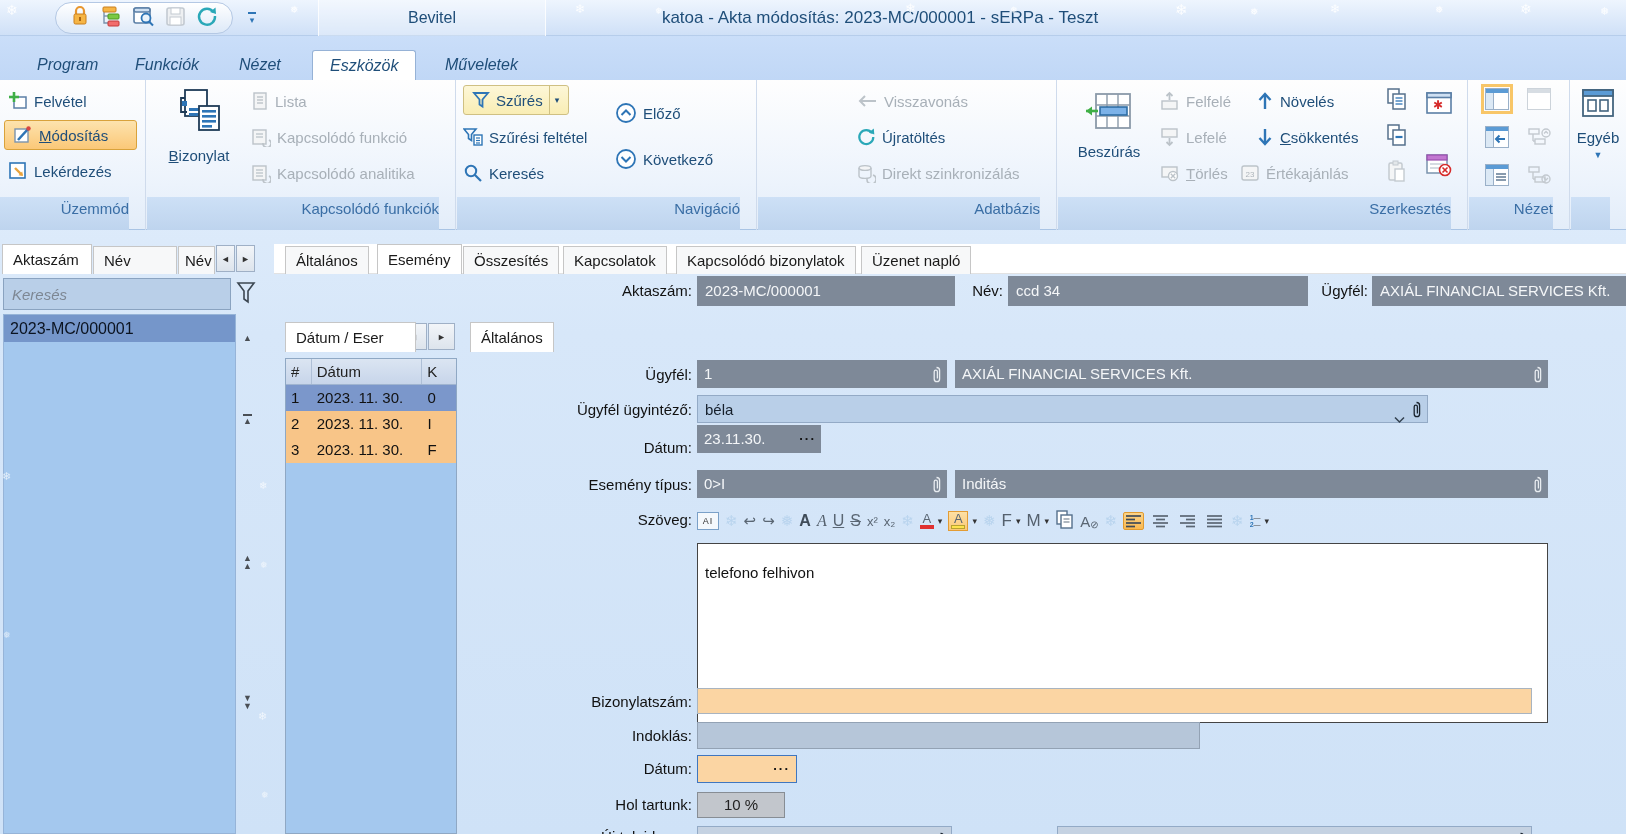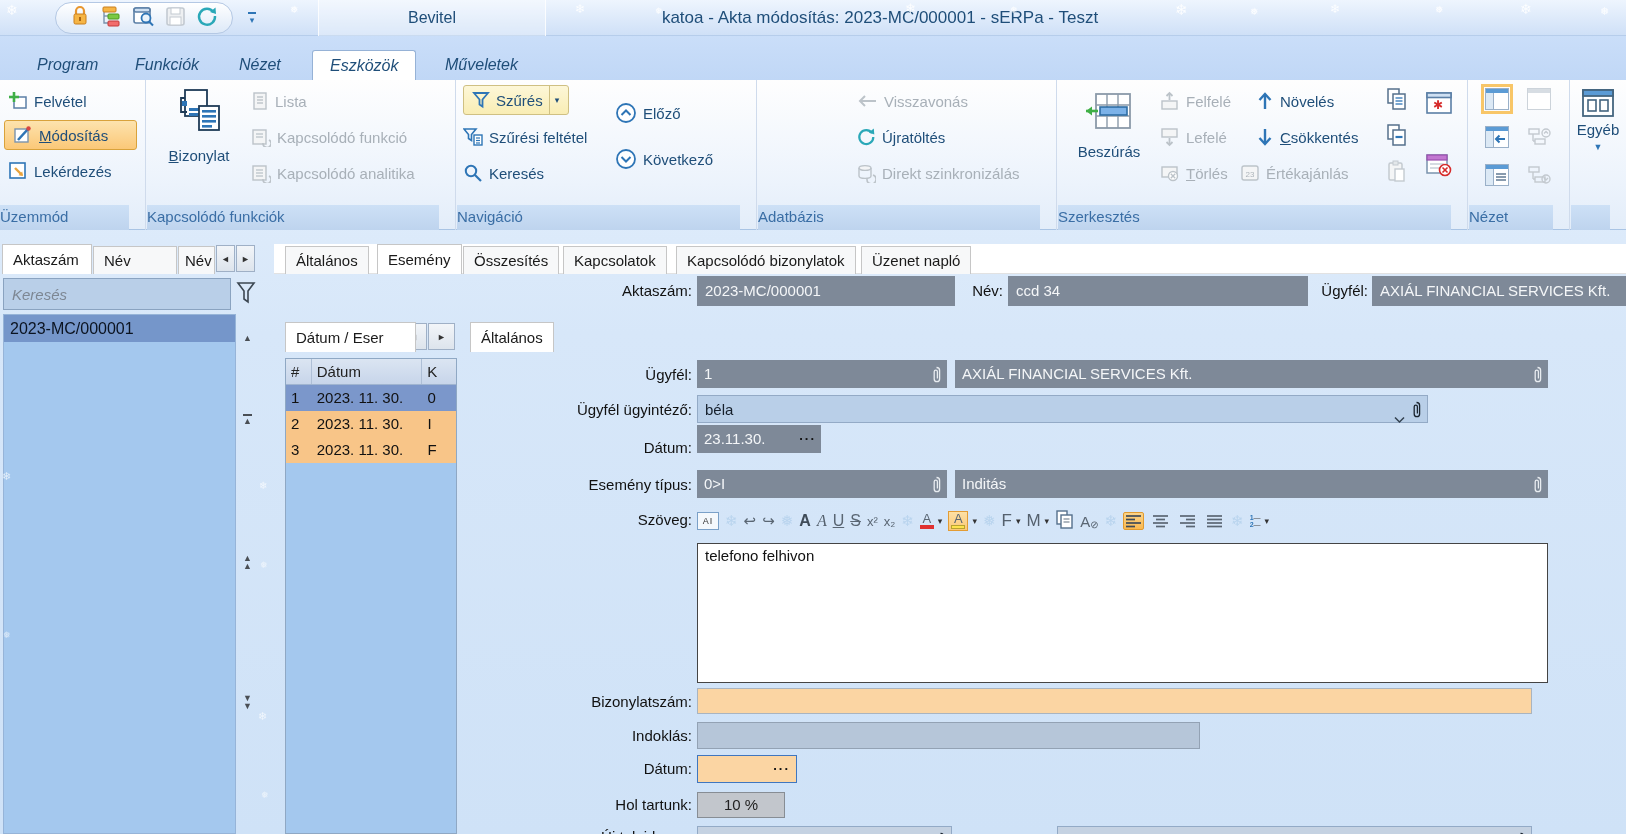--- a/index.html
+++ b/index.html
@@ -30,21 +30,21 @@
   .rtab { position:absolute; bottom:0; height:30px; line-height:30px; padding:0 17px; font-size:16px;
     color:#1f4e79;font-style:italic; }
   .rtab.active { background:#fff; border:1px solid #96b2d6; border-bottom:none;
     border-radius:3px 3px 0 0; }
 
   
   .ribbon { position:absolute; left:0; top:80px; width:1626px; height:150px;
     background:linear-gradient(180deg,#fefefe 0%,#ecf3fc 70%,#e3edf9 100%);
     border-bottom:1px solid #a9c4e4; }
   .rgroup { position:absolute; top:0; height:150px; border-right:1px solid #cfdbec; }
-  .gband { position:absolute; left:0; right:16px; bottom:0; height:25px; text-align:left;
+  .gband { position:absolute; left:0; right:16px; bottom:0; height:33px; text-align:right;
     line-height:24px; font-size:15px; color:#3a6ea5;
     background:linear-gradient(180deg,#cde0f6,#bed4ee); }
   .rbtn { position:absolute; display:flex; align-items:center; gap:6px; font-size:15px;
     color:#1f4e79; white-space:nowrap; height:30px; }
   .rbtn.dis { color:#a8b0b8; }
   .rbtn .ic { flex:0 0 auto; display:inline-flex; }
   .hl-orange { background:linear-gradient(180deg,#fde3ae,#fbc878); border:1px solid #d9a23b;
     border-radius:3px; padding:0 8px; }
   .hl-yellow { background:linear-gradient(180deg,#fdf7d8,#f9edb4); border:1px solid #cfc083;
     border-radius:3px; }
@@ -121,22 +121,22 @@
   .colorbtn .g { font-size:13px; }
   .colorbtn .swatch { width:14px; height:4px; margin-top:1px; }
   .hl-frame { border:1px solid #e39c34; background:linear-gradient(180deg,#fde0a5,#fbc878);
     padding:1px 2px; }
   .alignbtn { padding:2px; display:inline-flex; }
   .alignbtn.active { background:linear-gradient(180deg,#fcd489,#f9b84f); border:1px solid #e09a2f;
     border-radius:2px; padding:1px; }
   .numlist { display:flex; flex-direction:column; font-size:7px; color:#444; line-height:7px; }
   .numlist b { color:#2e75b6; }
 
-  .textarea { position:absolute; left:697px; top:313px; width:851px; height:140px; background:#fff;
-    border:1px solid #444; font-size:15px; color:#111; padding:3px 7px; }
+  .textarea { position:absolute; left:697px; top:313px; width:851px; height:180px; background:#fff;
+    border:1px solid #444; font-size:15px; color:#111; padding:20px 7px; }
 </style>
 </head>
 <body>
 
 <div class="app">
 
   <div class="titlebar">
     <span class="flake" style="left:6px;top:2px;font-size:14px">❄</span>
     <span class="flake" style="left:290px;top:4px;font-size:10px">❅</span>
     <span class="flake" style="left:575px;top:2px;font-size:12px">❄</span>
@@ -537,21 +537,21 @@
     </div>
 
     <div class="rgroup" style="left:1571px;width:55px;border-right:none">
       <div class="bigbtn" style="left:4px;top:8px;width:46px">
         <span class="ic"><svg width="34" height="30" viewBox="0 0 34 30">
               <rect x="2" y="2" width="30" height="26" fill="#fff" stroke="#44657f" stroke-width="1.8"></rect>
               <rect x="2" y="2" width="30" height="6" fill="#5b9bd5" stroke="#44657f" stroke-width="1.8"></rect>
               <rect x="7" y="12" width="8" height="11" fill="#fff" stroke="#44657f" stroke-width="1.6"></rect>
               <rect x="19" y="12" width="8" height="11" fill="#fff" stroke="#44657f" stroke-width="1.6"></rect>
             </svg></span>
-        <span style="">Egyéb</span>
+        <span style="margin-top:8px">Egyéb</span>
         <span style="font-size:9px;color:#2e75b6;margin-top:4px">▼</span>
       </div>
       <div class="gband"></div>
     </div>
   </div>
 
   <div class="content">
 
     <span class="flake" style="left:2px;top:240px;font-size:11px;color:rgba(255,255,255,.7)">❄</span>
     <span class="flake" style="left:3px;top:400px;font-size:9px;color:rgba(255,255,255,.6)">❅</span>

